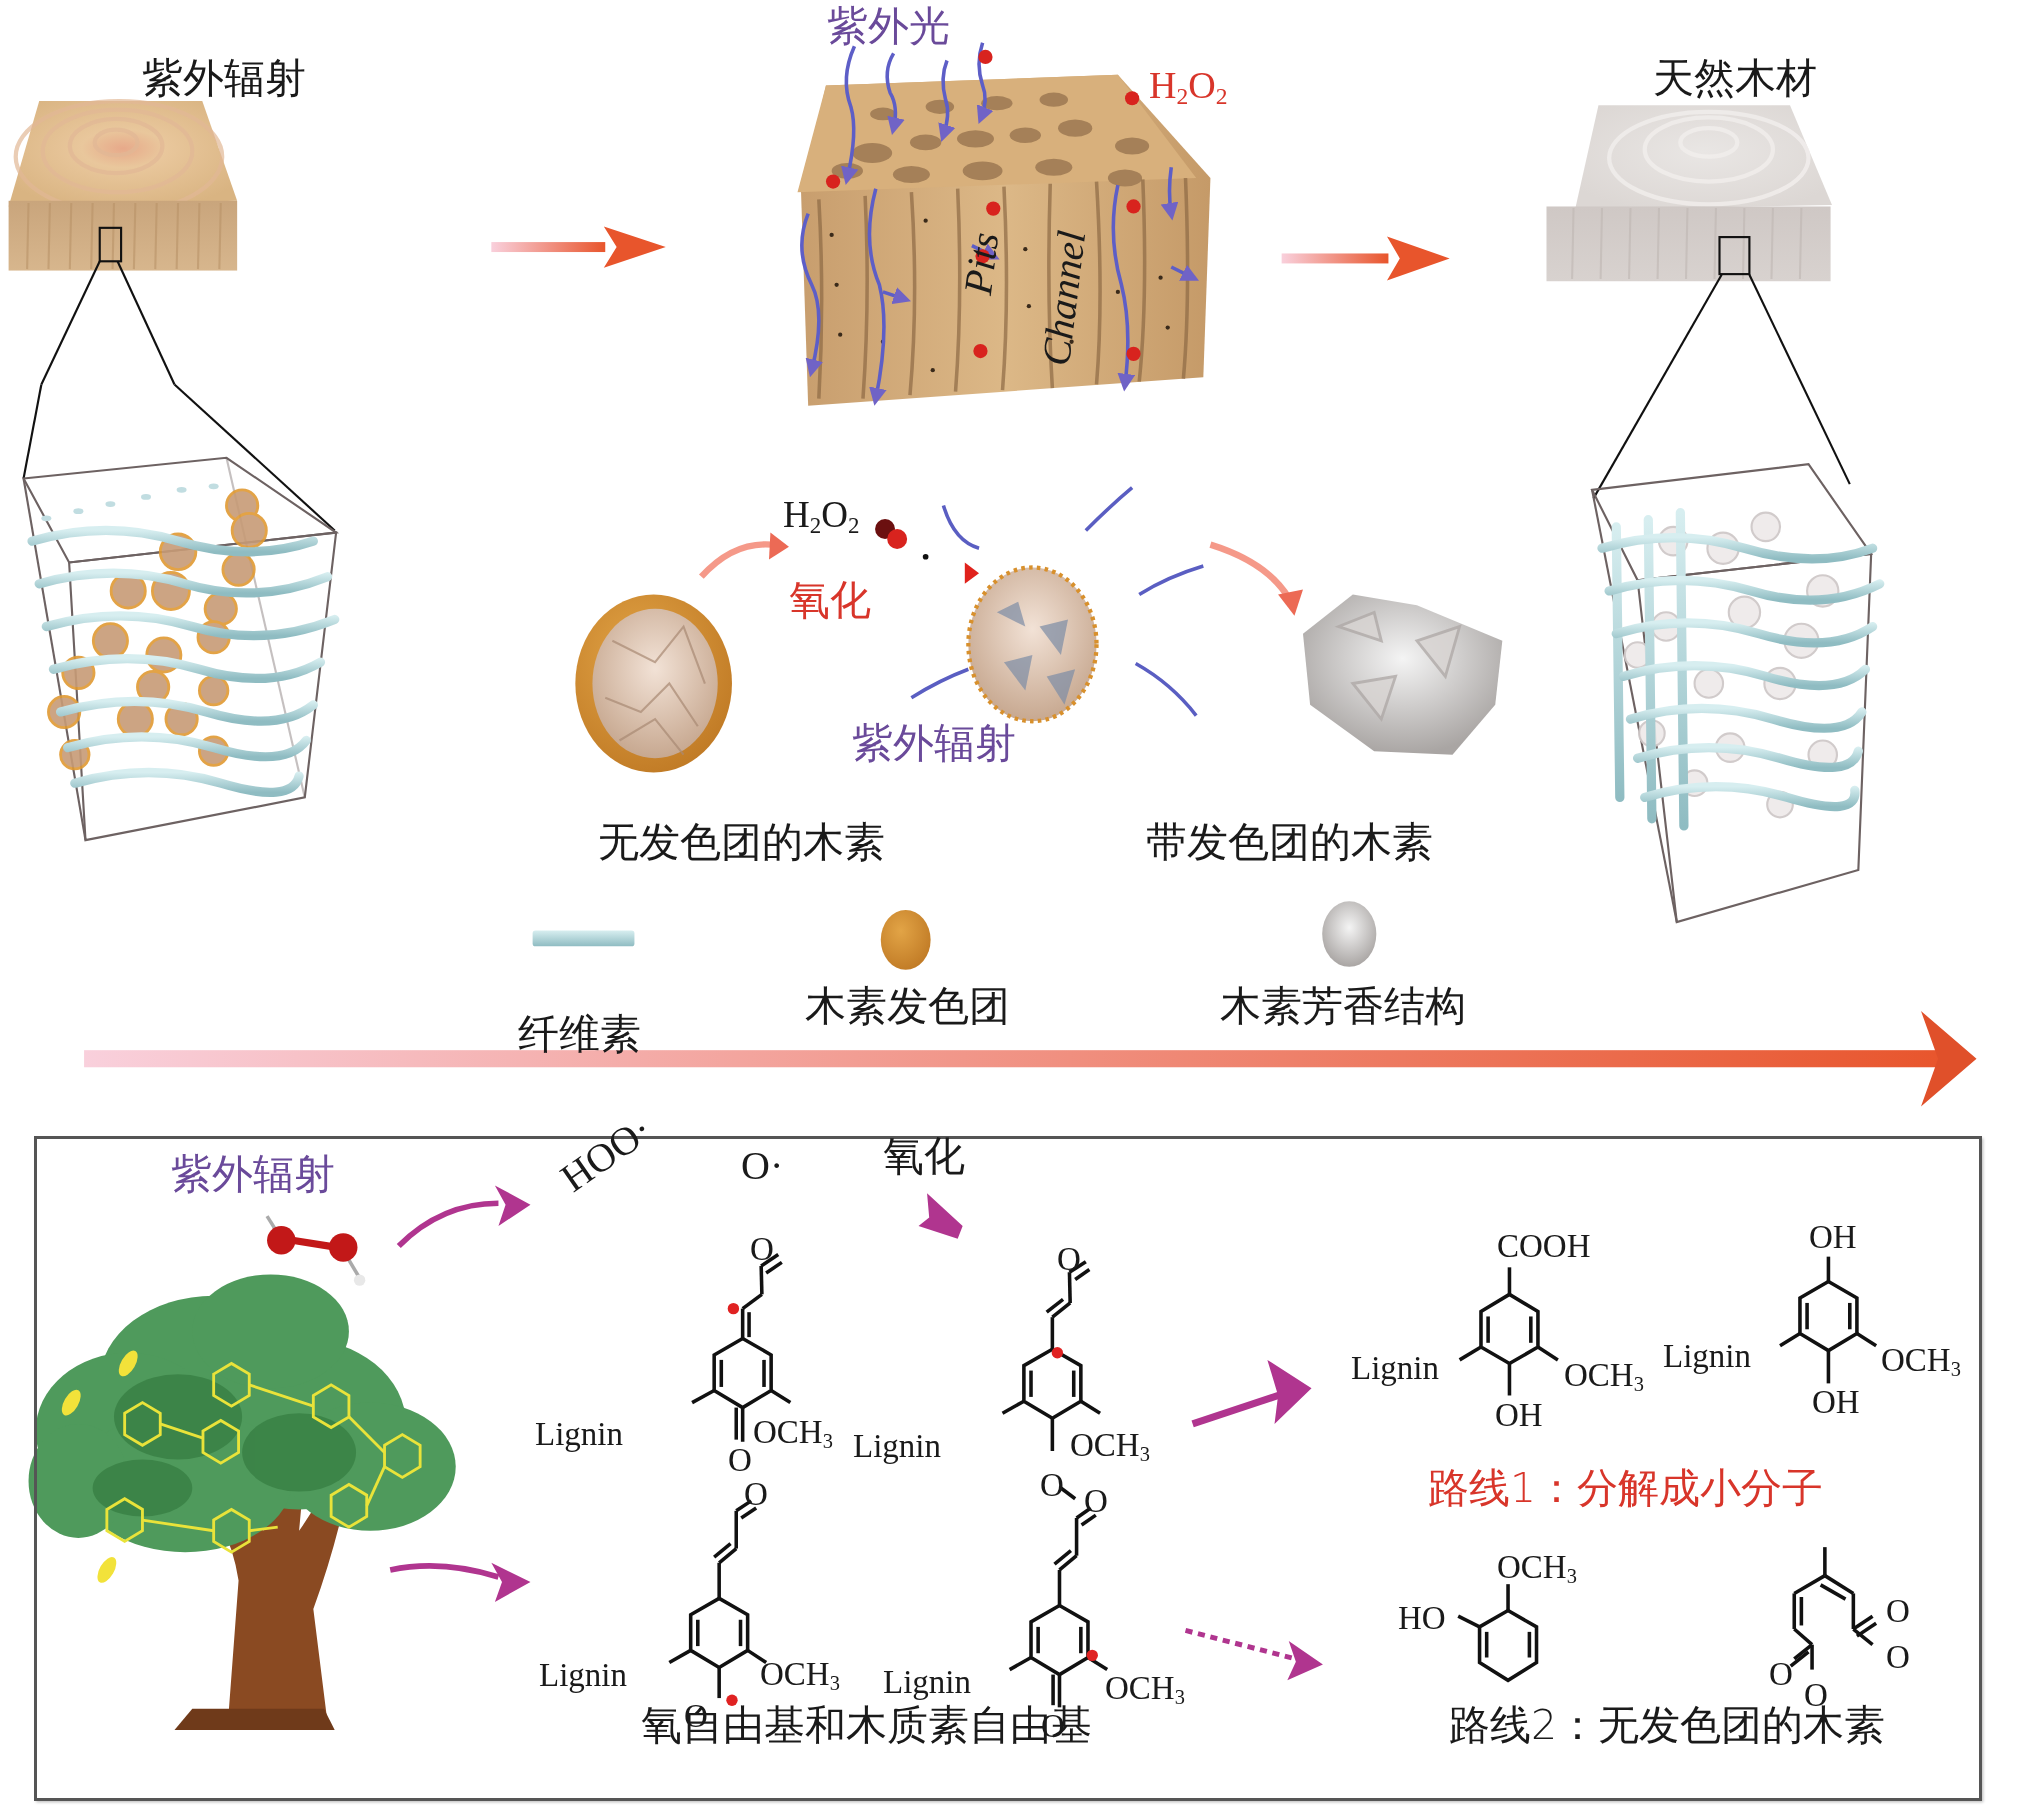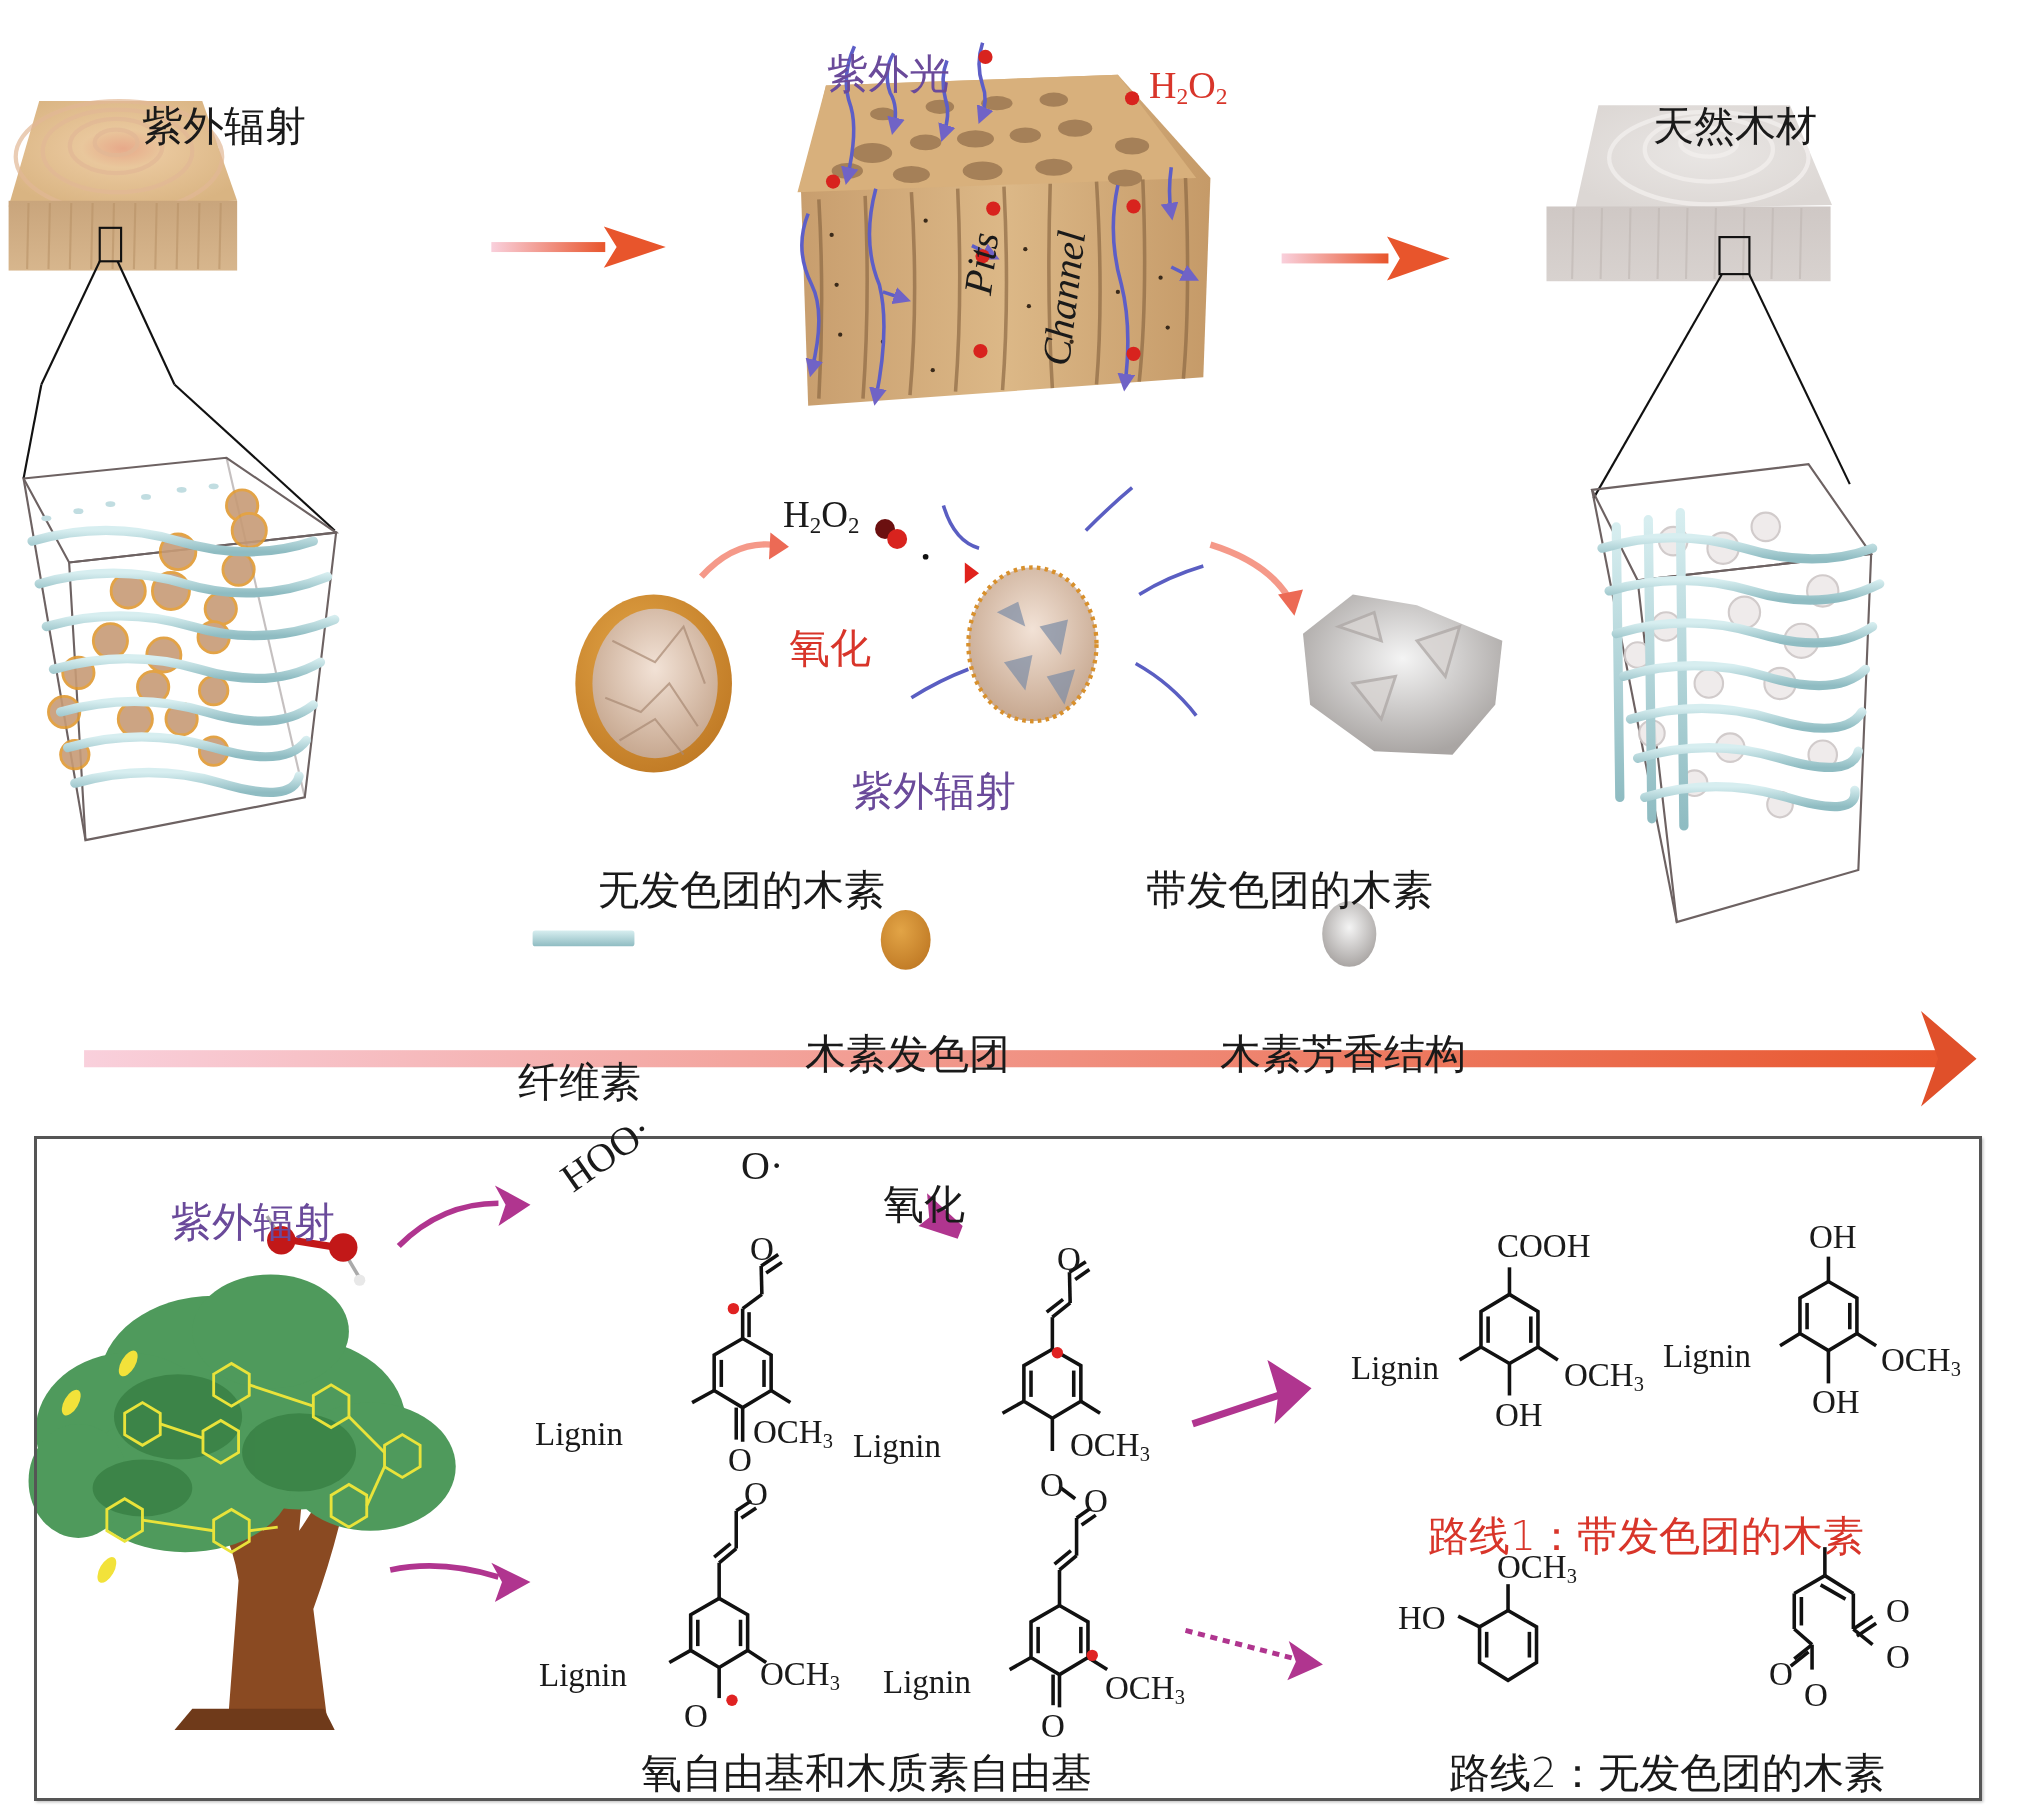--- a/index.html
+++ b/index.html
@@ -1,20 +1,20 @@
 <!DOCTYPE html>
 <html style="font-size:11.4px"><head>
 <meta charset="utf-8">
 <style>
   html, body { margin: 0; padding: 0; background: #ffffff; }
   body { width: 2025px; height: 1812px; position: relative; overflow: hidden;
          font-family: "Liberation Serif", "DejaVu Serif", serif; color: #1a1a1a; }
   .abs { position: absolute; }
   .cn { font-family: "DejaVu Sans", "Liberation Sans", sans-serif; font-weight: 300; }
-  .lbl { font-size: 41px; white-space: nowrap; line-height: 1; margin-top: 48px; }
+  .lbl { font-size: 41px; white-space: nowrap; line-height: 1; }
   .purple { color: #6a4a9a; }
   .red { color: #d8352a; }
   .chem { font-family: "Liberation Serif", "DejaVu Serif", serif; font-size: 33px; white-space: nowrap; line-height: 1; }
   sub { font-size: 0.62em; vertical-align: -0.25em; }
   svg { position: absolute; overflow: visible; }
   #panel { position: absolute; left: 34px; top: 1136px; width: 1948px; height: 665px;
            border: 3.6px solid #555; box-shadow: 2.1px 2.1px 2.8px #bbb; box-sizing: border-box; }
 </style>
 </head>
 <body>
@@ -581,21 +581,21 @@
 <div class="abs chem" style="left:1497px;top:1230px">COOH</div>
 <div class="abs chem" style="left:1351px;top:1352px">Lignin</div>
 <div class="abs chem" style="left:1564px;top:1359px"><span>OCH</span><sub>3</sub></div>
 <div class="abs chem" style="left:1495px;top:1399px">OH</div>
 
 <div class="abs chem" style="left:1809px;top:1221px">OH</div>
 <div class="abs chem" style="left:1663px;top:1340px">Lignin</div>
 <div class="abs chem" style="left:1881px;top:1344px"><span>OCH</span><sub>3</sub></div>
 <div class="abs chem" style="left:1812px;top:1386px">OH</div>
 
-<div class="abs cn lbl" style="left:1428px;top:1468px;color:#d8352a">路线1：带发色团的木素</div>
+<div class="abs cn lbl" style="left:1428px;top:1468px;color:#d8352a">路线1：分解成小分子</div>
 
 <div class="abs chem" style="left:1497px;top:1551px"><span>OCH</span><sub>3</sub></div>
 <div class="abs chem" style="left:1398px;top:1602px">HO</div>
 
 <div class="abs chem" style="left:1886px;top:1595px">O</div>
 <div class="abs chem" style="left:1886px;top:1641px">O</div>
 <div class="abs chem" style="left:1769px;top:1658px">O</div>
 <div class="abs chem" style="left:1804px;top:1679px">O</div>
 
 <div class="abs cn lbl" style="left:1449px;top:1705px">路线2：无发色团的木素</div>

